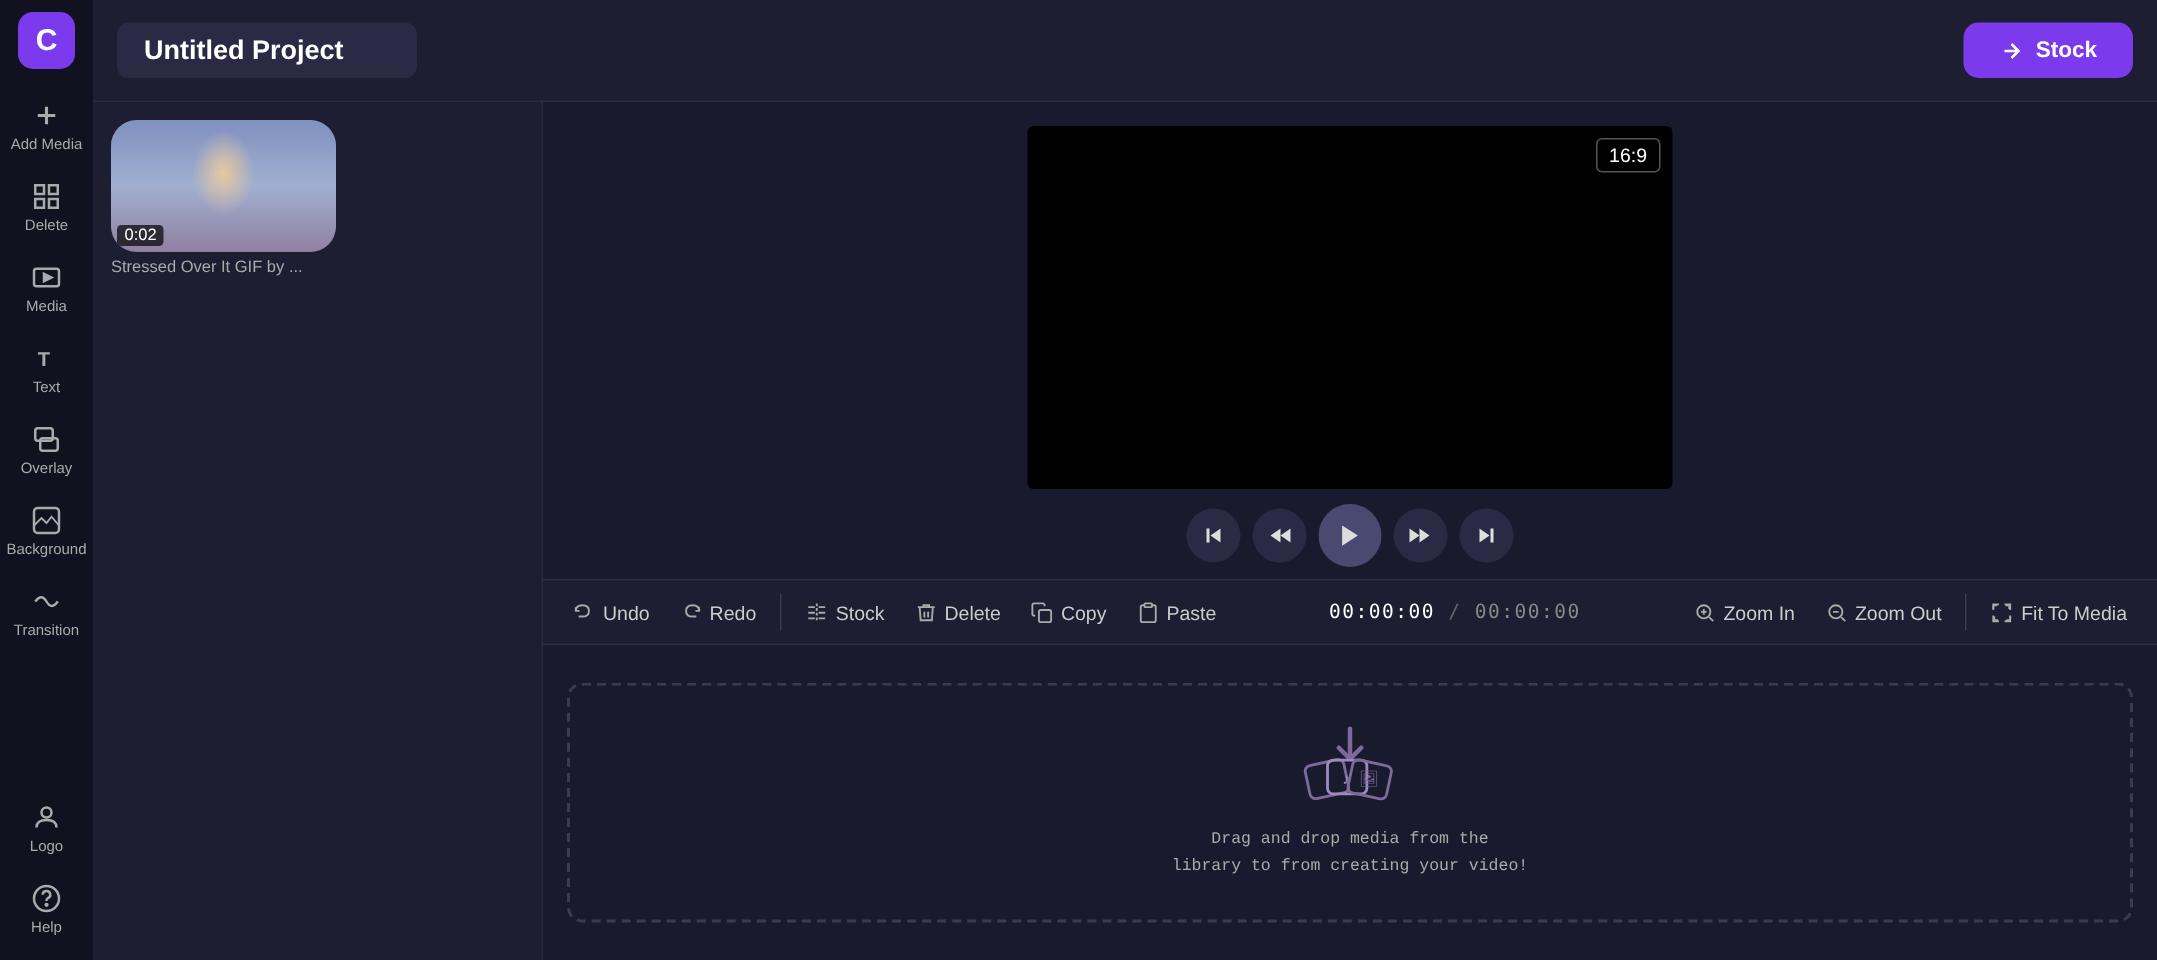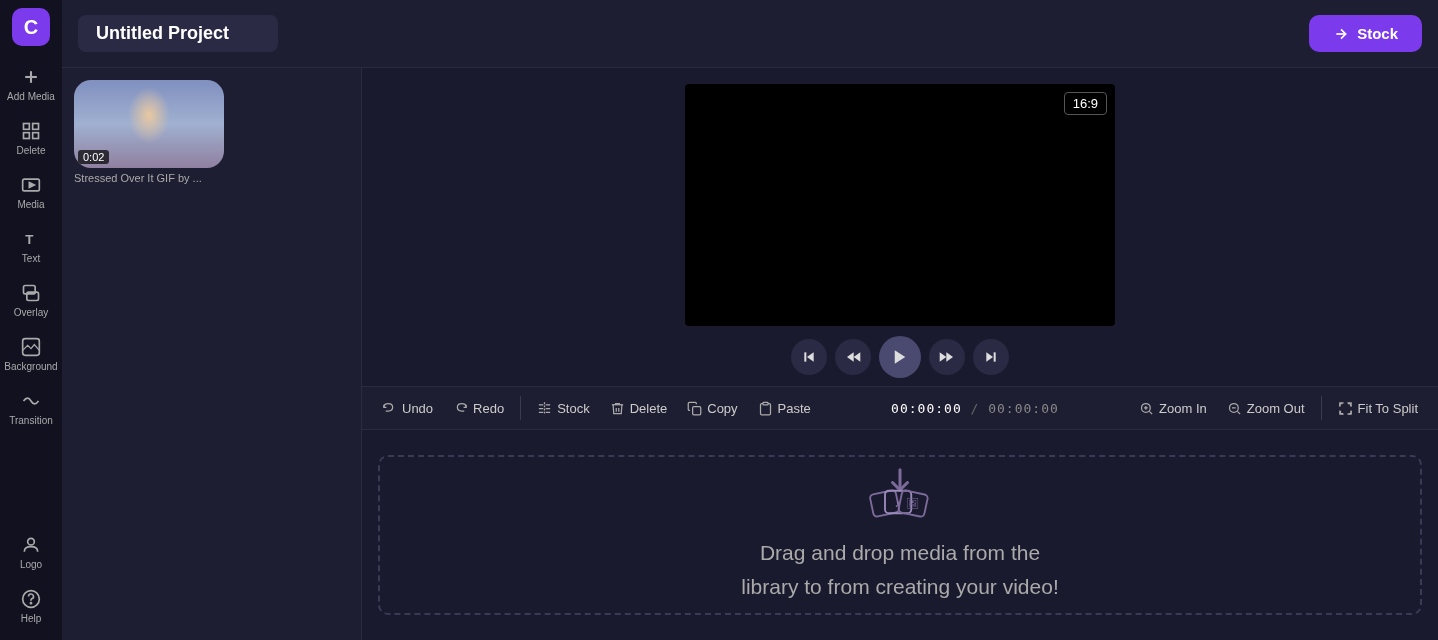--- a/index.html
+++ b/index.html
@@ -287,24 +287,25 @@
       flex-direction: column;
       align-items: center;
       justify-content: center;
       gap: 10px;
     }
     .drop-icon {
       width: 80px;
       height: 60px;
     }
     .drop-text {
-      font-size: 21px;
+      font-size: 11px;
       color: #aaa;
       text-align: center;
       line-height: 1.6;
+      font-family: Liberation Mono, monospace;
     }
 
     
     #right-area {
       flex: 1;
       display: flex;
       flex-direction: column;
     }
     #preview-and-media {
       flex: 0 0 auto;
@@ -563,21 +564,21 @@
         <div class="toolbar-sep"></div>
 
         <button class="tool-btn">
           <svg viewBox="0 0 24 24" fill="none" stroke="currentColor" stroke-width="2">
             <path d="M3 8V5a1 1 0 0 1 1-1h3M16 4h3a1 1 0 0 1 1 1v3M21 16v3a1 1 0 0 1-1 1h-3M8 20H5a1 1 0 0 1-1-1v-3"></path>
             <polyline points="3,9 3,3 9,3"></polyline>
               <polyline points="21,9 21,3 15,3"></polyline>
             <polyline points="3,15 3,21 9,21"></polyline>
               <polyline points="21,15 21,21 15,21"></polyline>
           </svg>
-          <span>Fit To Split</span>
+          <span>Fit To Media</span>
         </button>
       </div>
 
       <div id="timeline">
         <div id="timeline-inner">
 
           <svg class="drop-icon" viewBox="0 0 100 80" fill="none">
 
             <path d="M50 5 L50 30" stroke="#7c6a9a" stroke-width="4" stroke-linecap="round"></path>
             <path d="M40 22 L50 32 L60 22" stroke="#7c6a9a" stroke-width="4" stroke-linecap="round" stroke-linejoin="round"></path>

